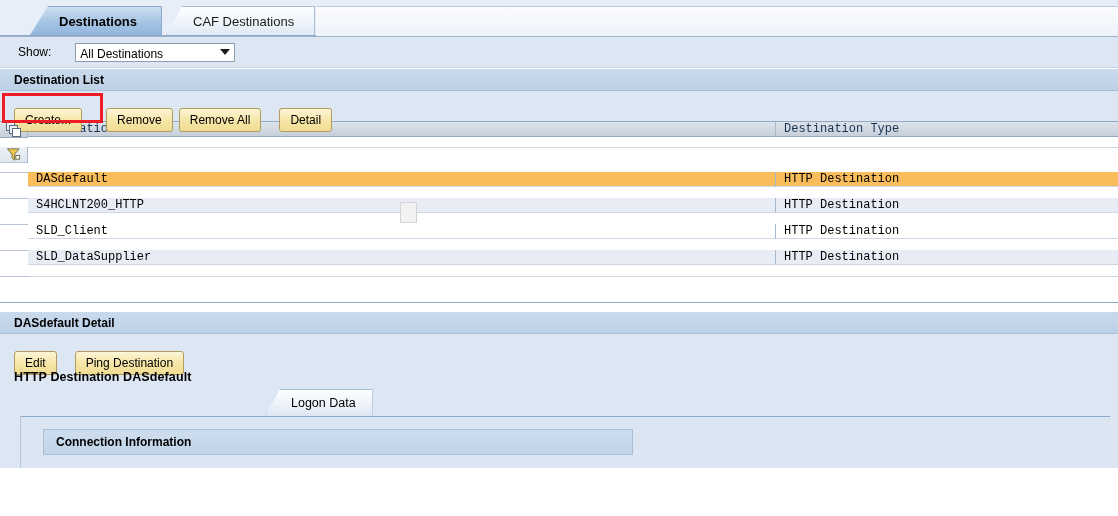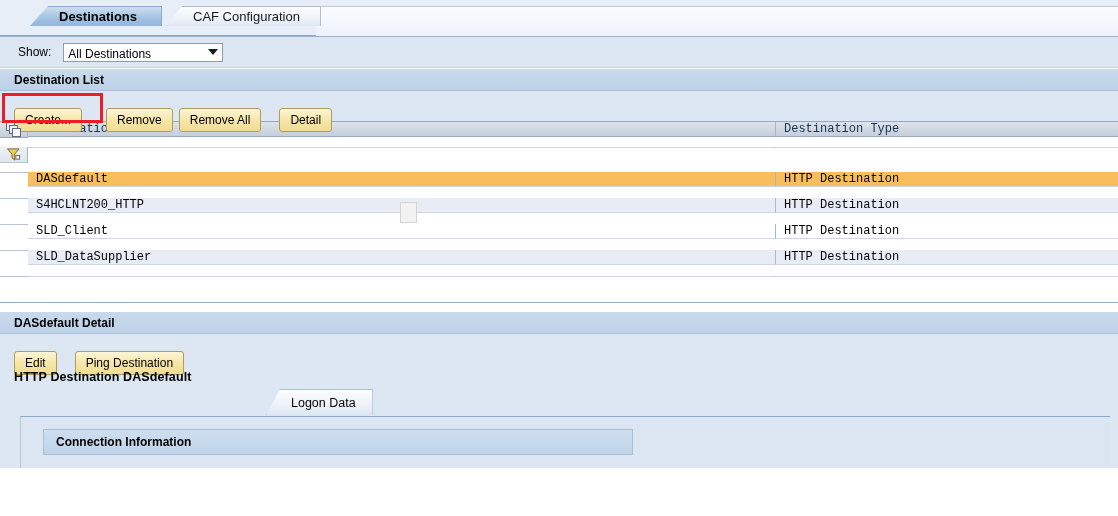--- a/index.html
+++ b/index.html
@@ -29,21 +29,21 @@
   .tabstrip::after {
     content: "";
     position: absolute;
     left: 0; right: 0; bottom: 0;
     height: 1px;
     background: #8fa9c6;
   }
   .tab {
     position: absolute;
     top: 6px;
-    height: 20px;
+    height: 29px;
     box-sizing: border-box;
     display: flex;
     align-items: center;
     justify-content: center;
     padding: 0 14px;
     font-size: 13px;
     white-space: nowrap;
     cursor: default;
   }
   .tab-active {
@@ -84,21 +84,21 @@
     height: 31px;
     background: #dce7f3;
     display: flex;
     align-items: center;
     padding-left: 18px;
     box-sizing: border-box;
     border-bottom: 1px solid #c3d3e5;
   }
   .show-label {
     font-size: 12px;
-    margin-right: 12px;
+    margin-right: 24px;
     color: #000;
   }
   .select-box {
     position: relative;
     width: 160px;
     height: 19px;
     background: #ffffff;
     border: 1px solid #8b9dae;
     box-sizing: border-box;
     display: flex;
@@ -379,21 +379,21 @@
     font-weight: bold;
     font-size: 12px;
   }
 </style>
 </head>
 <body>
 
 <div class="tabstrip">
   <div class="tab-filler"></div>
   <div class="tab tab-inactive">
-    <span>CAF Configuration</span>
+    <span>CAF Destinations</span>
   </div>
   <div class="tab tab-active">
     <span>Destinations</span>
   </div>
 </div>
 
 <div class="showbar">
   <span class="show-label">Show:</span>
   <div class="select-box">
     <span>All Destinations</span>

